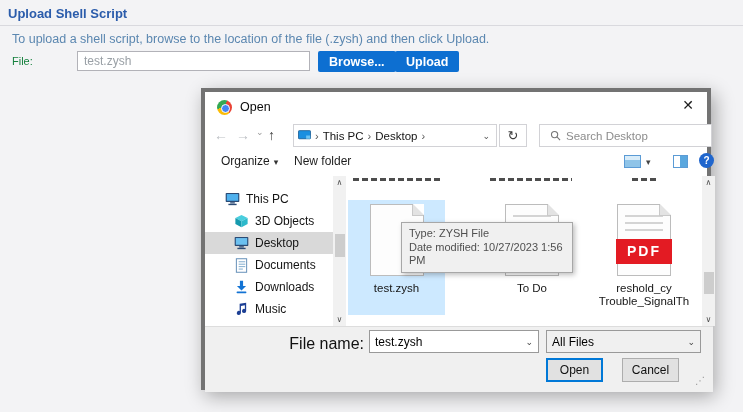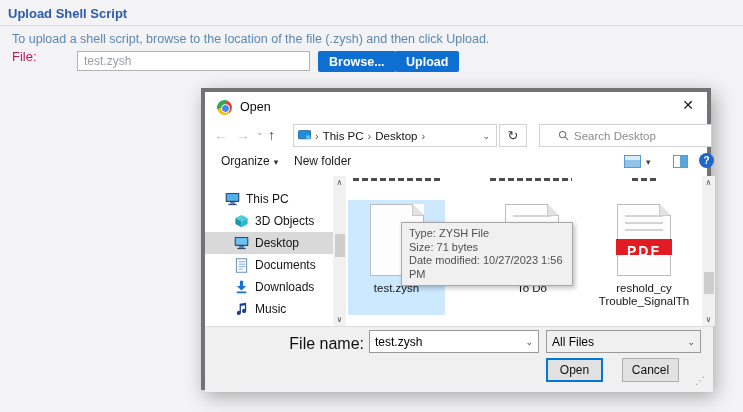--- a/index.html
+++ b/index.html
@@ -4,21 +4,21 @@
 <style>
   * { margin:0; padding:0; box-sizing:border-box; }
   html,body { width:743px; height:412px; }
   body { font-family:"Liberation Sans", sans-serif; background:#f3f3f5; overflow:hidden; position:relative; }
   .abs { position:absolute; }
 
   
   #panel-title { left:8px; top:6px; font-size:13px; font-weight:bold; color:var(--title-blue,#2b5cab); }
   #panel-rule { left:0; top:25px; width:743px; border-top:1px solid #d9d9de; }
   #instruction { left:12px; top:32px; font-size:12.5px; color:var(--instr-blue,#5b87b0); }
-  #file-label { left:12px; top:49px; font-size:13px; color:#be185d; }
+  #file-label { left:12px; top:55px; font-size:11px; color:#15803d; }
   #file-input { left:77px; top:51px; width:233px; height:20px; border:1px solid #b2b2b8; background:#fff;
                 font-family:inherit; font-size:12px; color:#9aa0a6; padding:0 6px; }
   .blue-btn { height:21px; background:var(--accent,#0d6fd1); color:#fff; border:none; border-radius:2px;
               font-family:inherit; font-size:12.5px; font-weight:bold; padding:0 11px; cursor:pointer; }
   #browse-btn { left:318px; top:51px; }
   #upload-btn { left:395px; top:51px; }
 
   
   #dialog { left:201px; top:88px; width:510px; height:302px; background:#fff;
             border:4px solid #737373; box-shadow:4px 6px 18px rgba(0,0,0,.33); }
@@ -36,21 +36,21 @@
   #nav-back  { left:9px;  top:35px; color:#bcbfc4; }
   #nav-fwd   { left:31px; top:35px; color:#bcbfc4; }
   #nav-chev  { left:51px; top:35px; color:#9a9a9a; font-size:9px; }
   #nav-up    { left:63px; top:35px; color:#3d3d3d; }
   .nav-box { top:32px; height:23px; background:#fff; border:1px solid #d2d2d6; display:flex; align-items:center; }
   #crumb-box { left:88px; width:204px; padding:0 4px; gap:4px; }
   .crumb-sep { color:#555; font-size:11px; }
   .crumb-label { font-size:11.5px; color:#141414; cursor:pointer; }
   #crumb-caret { margin-left:auto; color:#555; font-size:9px; padding-right:2px; }
   #refresh-box { left:294px; width:28px; justify-content:center; font-size:13px; color:#3d3d3d; cursor:pointer; }
-  #search-box { left:334px; width:173px; padding:0 18px; gap:5px; }
+  #search-box { left:334px; width:173px; padding:0 10px; gap:5px; }
   #search-input { border:none; outline:none; flex:1; font-family:inherit; font-size:11.5px; color:#333; min-width:0; }
   #search-input::placeholder { color:#8c8c8c; }
 
   
   .tb-text { top:62px; font-size:12px; color:#1e1e1e; cursor:pointer; }
   #organize { left:16px; }
   #organize .caret { font-size:9px; color:#333; margin-left:4px; }
   #new-folder { left:89px; }
   #view-icon { left:419px; top:63px; width:17px; height:13px; border:1px solid #5b9bd5;
                background:linear-gradient(180deg,#d8ecf9 0 40%, #8fc4e8 40%); cursor:pointer; }
@@ -81,21 +81,21 @@
   .clip-label { position:absolute; top:6px; width:110px; text-align:center; font-size:11.5px; color:#1e1e1e;margin-top:33px; }
   .tile { position:absolute; top:24px; text-align:center; font-size:11.5px; color:#161616; cursor:pointer; }
   .tile.selected { background:#cde9ff; height:115px; }
   .page-icon { position:relative; width:54px; height:72px; margin:4px auto 6px; background:#fdfdfd;
                border:1px solid #bcbcbc; }
   .page-icon::after { content:""; position:absolute; right:-1px; top:-1px; width:0; height:0;
                border-left:11px solid #e3e3e3; border-top:11px solid #fff;
                box-shadow:-1px 1px 0 #c9c9c9; }
   .page-lines { position:absolute; left:7px; right:7px; top:10px; height:46px;
                background:repeating-linear-gradient(180deg,#d4d4d4 0 2px, transparent 2px 7px); }
-  .pdf-band { position:absolute; left:-2px; right:-2px; top:34px; height:16px; background:#e31b23;
+  .pdf-band { position:absolute; left:-2px; right:-2px; top:34px; height:25px; background:#e31b23;
               color:#fff; font-weight:bold; font-size:14px; letter-spacing:2px; line-height:25px; text-align:center; }
   .tile-label { line-height:13px; }
 
   
   #tooltip { left:196px; top:130px; width:172px; background:#f0f0f0; border:1px solid #a7a7a7;
              box-shadow:2px 2px 5px rgba(0,0,0,.25); padding:4px 7px; font-size:11px; color:#4f4f4f;
              line-height:13.5px; z-index:5; }
 
   
   #footer { left:0; top:234px; width:508px; height:66px; background:#f0f0f0; border-top:1px solid #ddd; }
@@ -241,21 +241,20 @@
         <div class="page-lines" style="height:20px;"></div>
         <div class="pdf-band">PDF</div>
       </div>
       <div class="tile-label">reshold_cy</div>
       <div class="tile-label">Trouble_SignalTh</div>
     </div>
   </div>
 
   <div class="abs" id="tooltip">
     <div>Type: ZYSH File</div>
-    <div>Size: 71 bytes</div>
     <div>Date modified: 10/27/2023 1:56 PM</div>
   </div>
 
   <div class="abs" id="fl-scroll">
     <div class="scroll-arrow" style="top:2px;">∧</div>
     <div class="scroll-thumb" id="fl-thumb"></div>
     <div class="scroll-arrow" style="bottom:2px;">∨</div>
   </div>
 
   <div class="abs" id="footer"></div>

